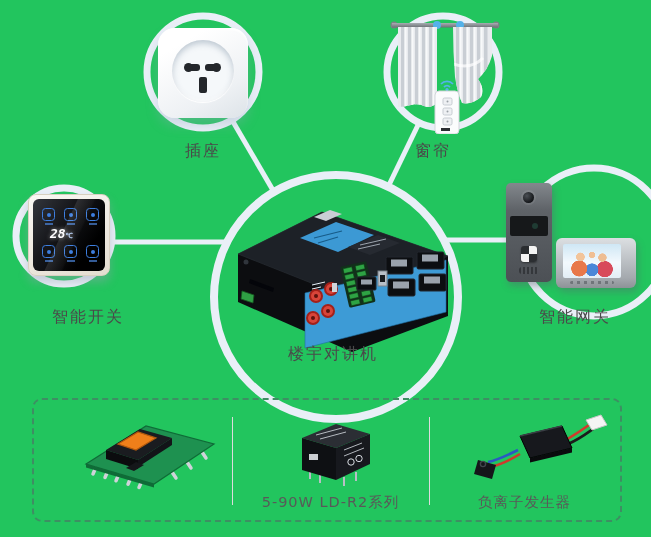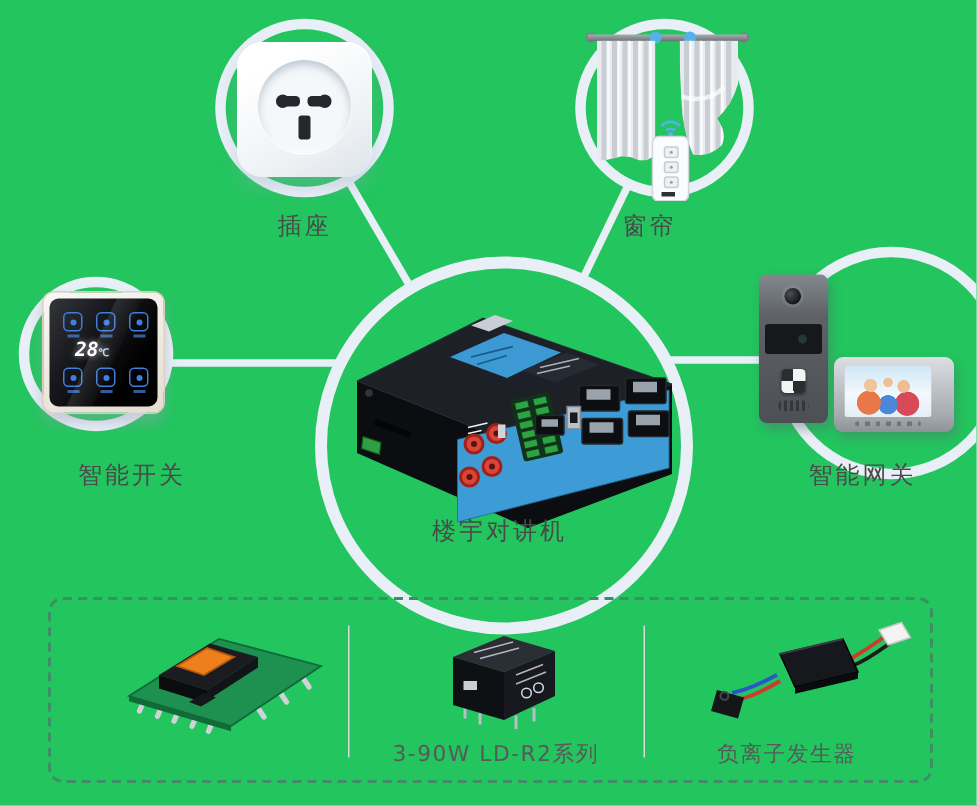--- a/index.html
+++ b/index.html
@@ -293,21 +293,21 @@
   </div>
   <div class="monitor">
     <div class="mon-screen"></div>
     <div class="mon-keys"></div>
   </div>
   <div class="node-label" style="left:575px; top:307px;">智能网关</div>
 
   <div class="modbox">
     <div class="mod-divider" style="left:198px;"></div>
     <div class="mod-divider" style="left:395px;"></div>
-    <div class="mod-label" style="left:198px; width:197px;">3-90W LD-R2系列</div>
+    <div class="mod-label" style="left:198px; width:197px;">5-90W LD-R2系列</div>
     <div class="mod-label" style="left:395px; width:191px;">负离子发生器</div>
   </div>
 
   <svg class="devsvg" style="left:80px; top:412px;" width="140" height="78" viewBox="0 0 140 78">
     <g stroke="#cfd3d9" stroke-width="3.5" stroke-linecap="round">
       <line x1="16" y1="55" x2="13" y2="62"></line>
         <line x1="28" y1="58.5" x2="25" y2="65.5"></line>
       <line x1="39" y1="61.8" x2="36" y2="68.8"></line>
         <line x1="51" y1="65.2" x2="48" y2="72.2"></line>
       <line x1="62" y1="68.5" x2="59" y2="75.5"></line>

